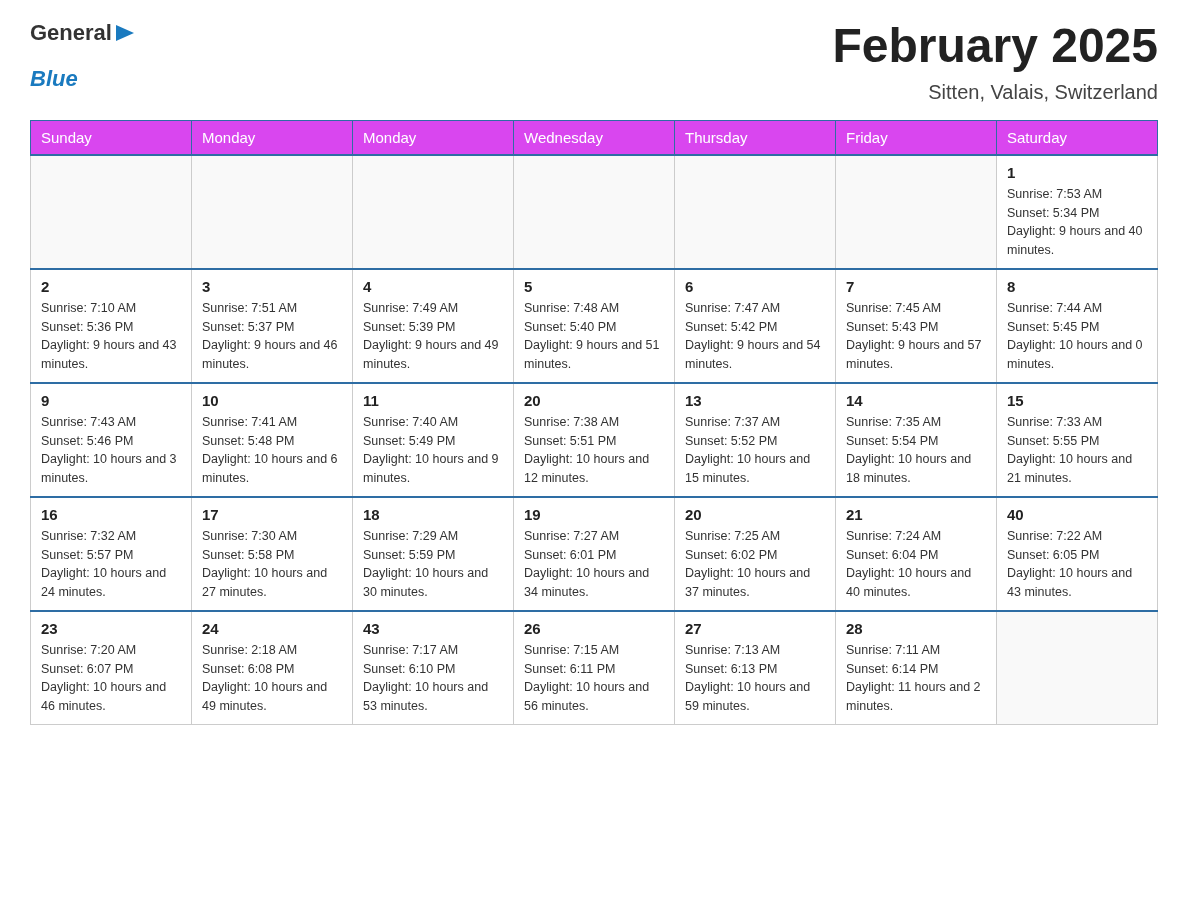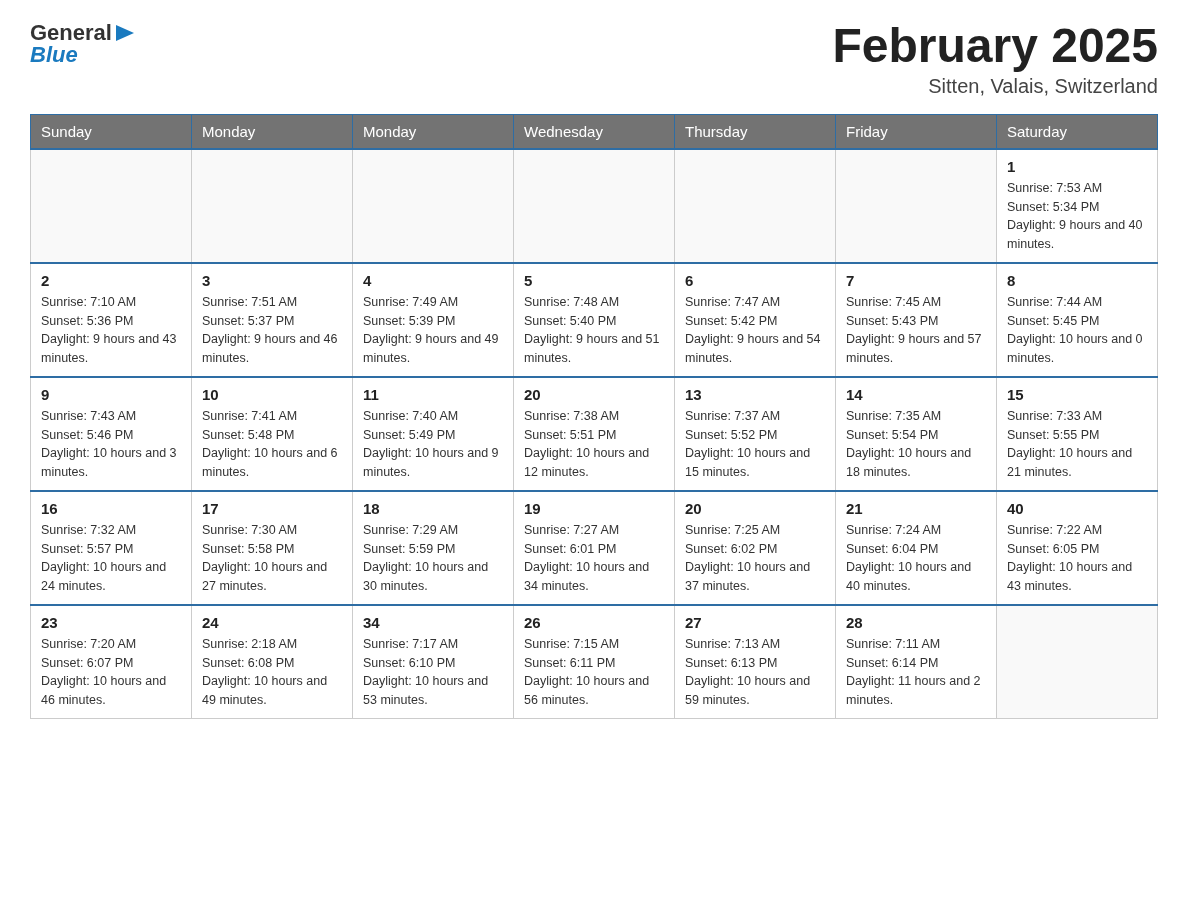--- a/index.html
+++ b/index.html
@@ -37,29 +37,29 @@
     }
     .month-title {
       font-size: 48px;
       font-weight: bold;
       color: #222;
       line-height: 1.1;
     }
     .location {
       font-size: 20px;
       color: #444;
-      margin-top: 2px;
+      margin-top: 8px;
     }
     .calendar {
       width: 100%;
       border-collapse: collapse;
       border: 1px solid #999;
     }
     .calendar th {
-      background-color: #737373;
+      background-color: #d946ef;
       color: #fff;
       font-size: 15px;
       font-weight: normal;
       padding: 8px 10px;
       text-align: left;
       border: 1px solid #2e6da4;
     }
     .calendar td {
       vertical-align: top;
       padding: 8px 10px;
@@ -85,21 +85,21 @@
     }
     tr.week-row td {
       border-top: 2px solid #2e6da4;
     }
   </style>
 </head>
 <body>
 
 <div class="header">
   <div class="logo">
-    <div style="display:flex; flex-direction:column; align-items:flex-start;">
+    <div style="display:flex; flex-direction:column; align-items:flex-start;gap:24px;">
       <div style="display:flex; align-items:center;">
         <span class="logo-text-general">General</span>
         <div style="display:inline-block; margin-left:4px; margin-top:4px;">
           <svg width="18" height="16" viewBox="0 0 18 16">
             <polygon points="0,0 18,8 0,16" fill="#1a7abf"></polygon>
           </svg>
         </div>
       </div>
       <span class="logo-text-blue" style="margin-top:-4px;">Blue</span>
     </div>
@@ -276,21 +276,21 @@
 Sunset: 6:07 PM
 Daylight: 10 hours and 46 minutes.</div>
         </td>
         <td>
           <div class="day-number">24</div>
           <div class="day-info">Sunrise: 2:18 AM
 Sunset: 6:08 PM
 Daylight: 10 hours and 49 minutes.</div>
         </td>
         <td>
-          <div class="day-number">34</div>
+          <div class="day-number">43</div>
           <div class="day-info">Sunrise: 7:17 AM
 Sunset: 6:10 PM
 Daylight: 10 hours and 53 minutes.</div>
         </td>
         <td>
           <div class="day-number">26</div>
           <div class="day-info">Sunrise: 7:15 AM
 Sunset: 6:11 PM
 Daylight: 10 hours and 56 minutes.</div>
         </td>

